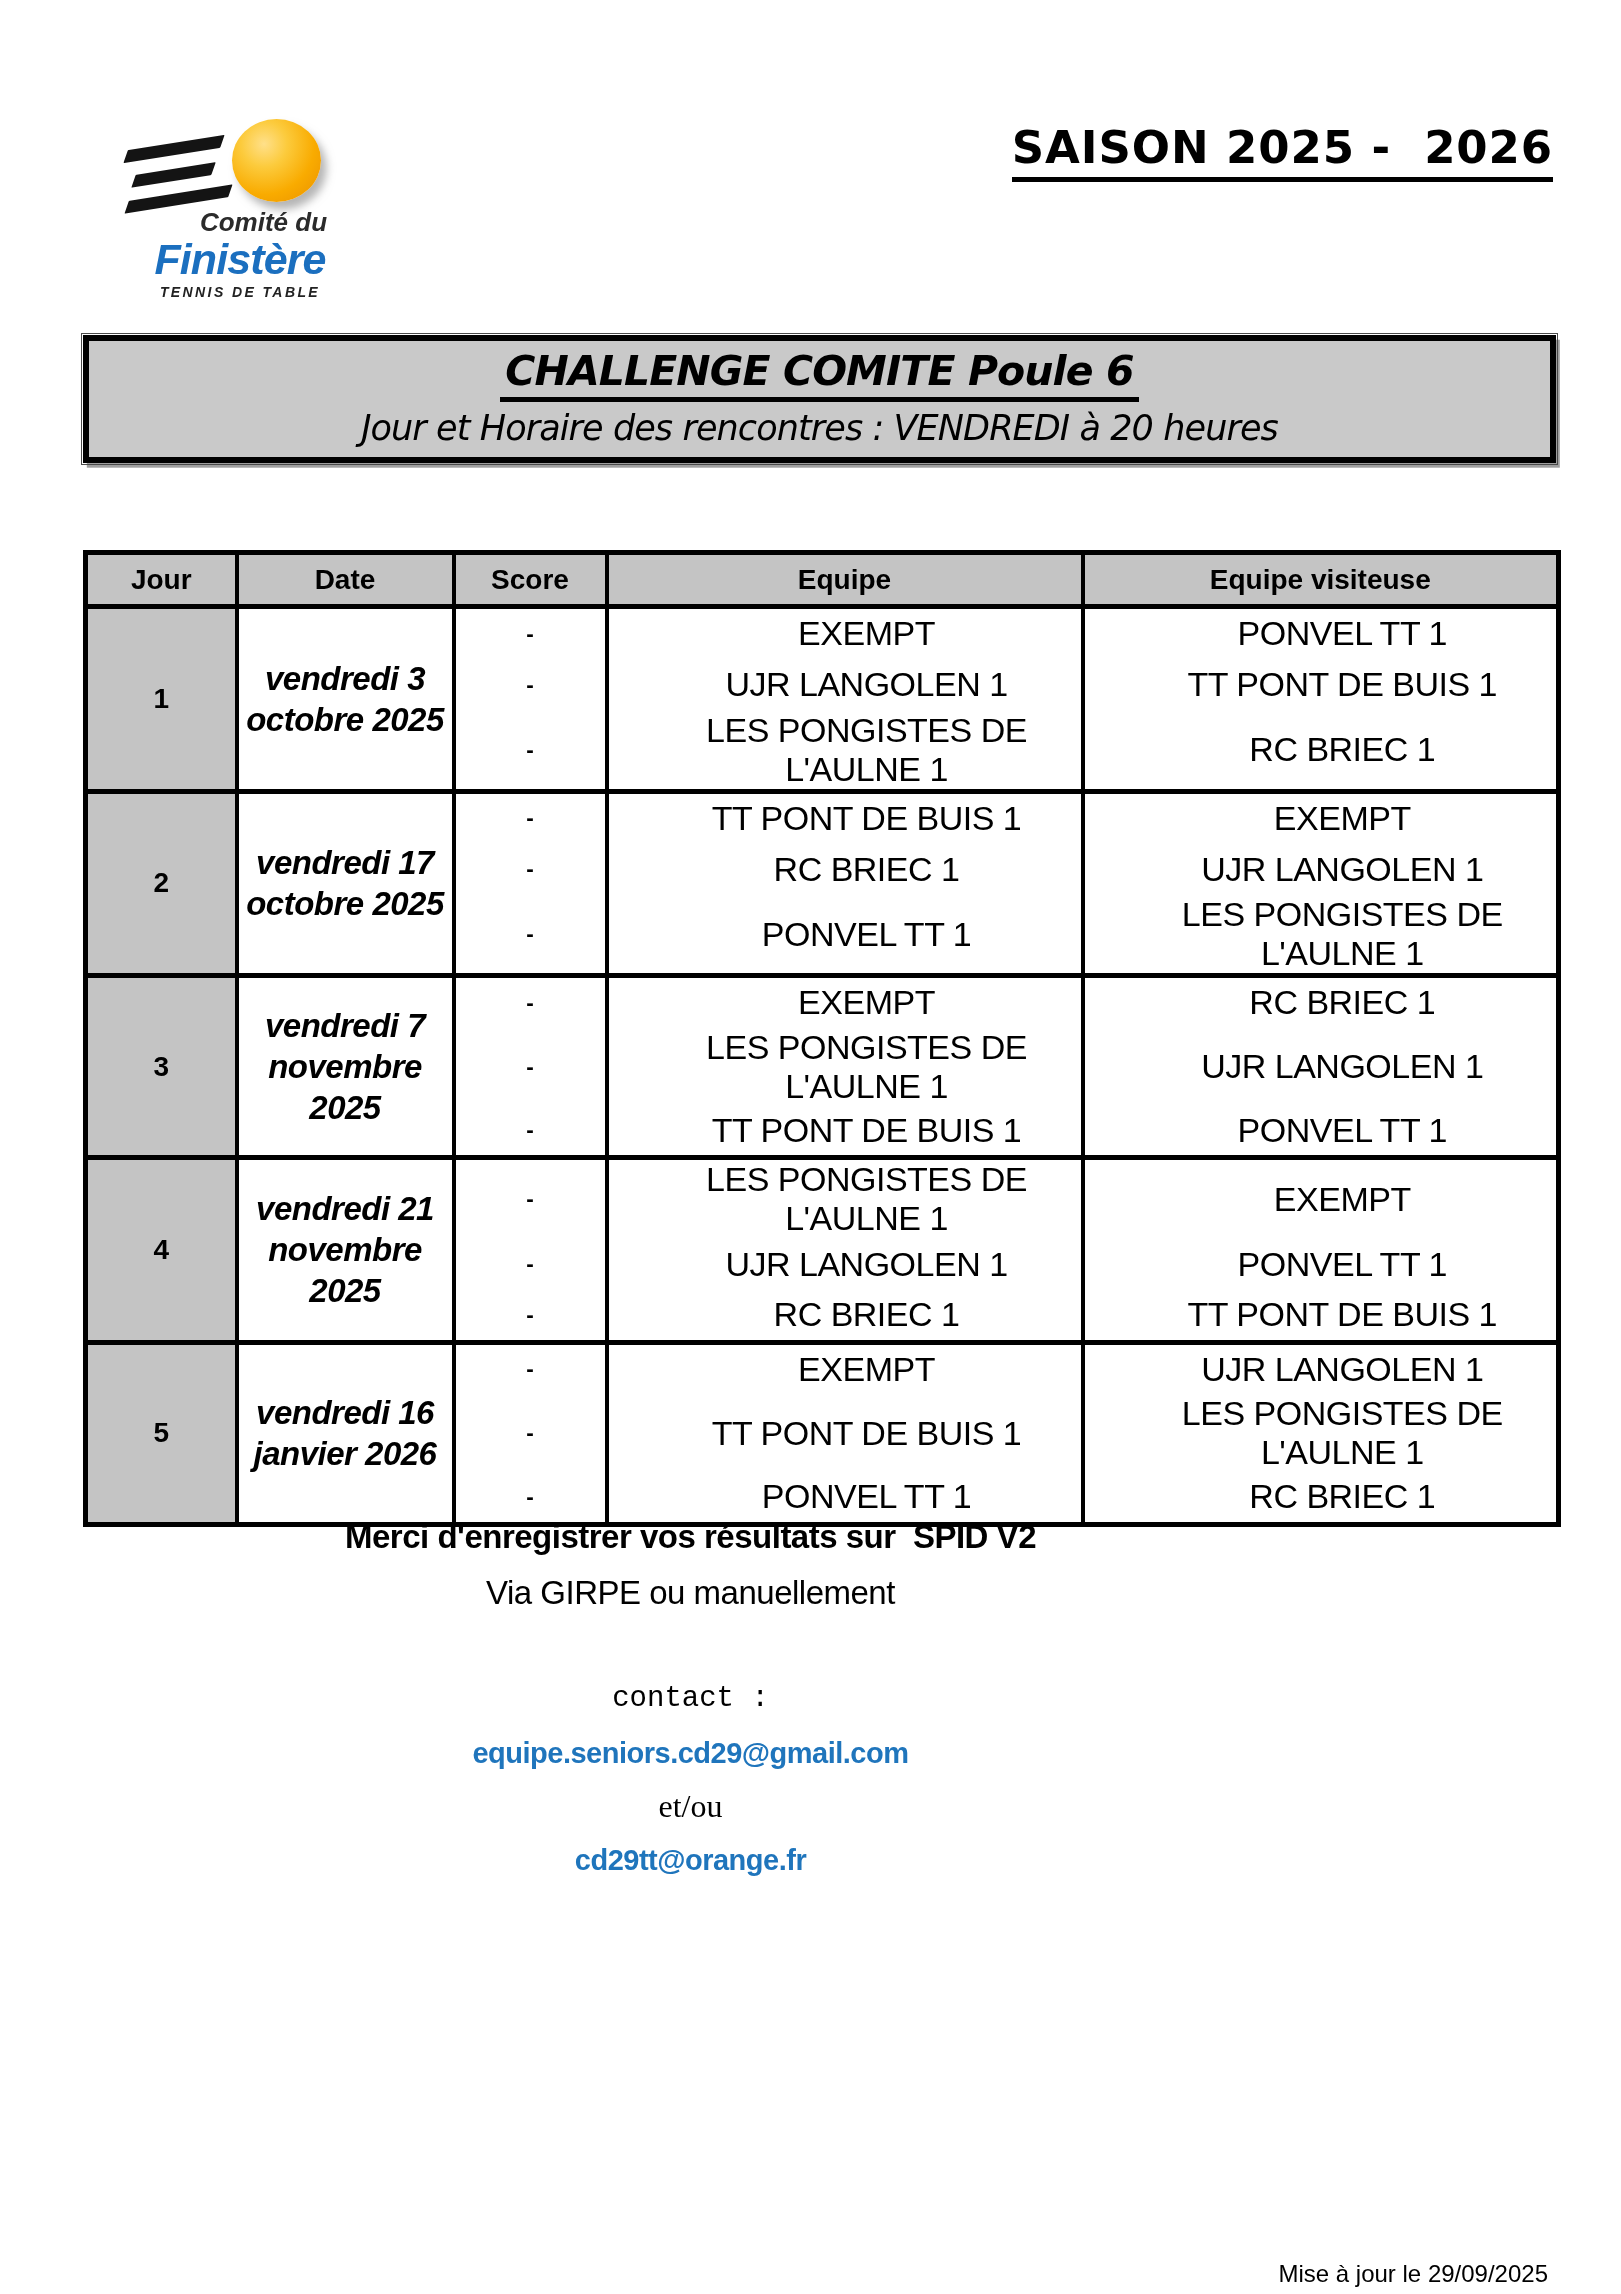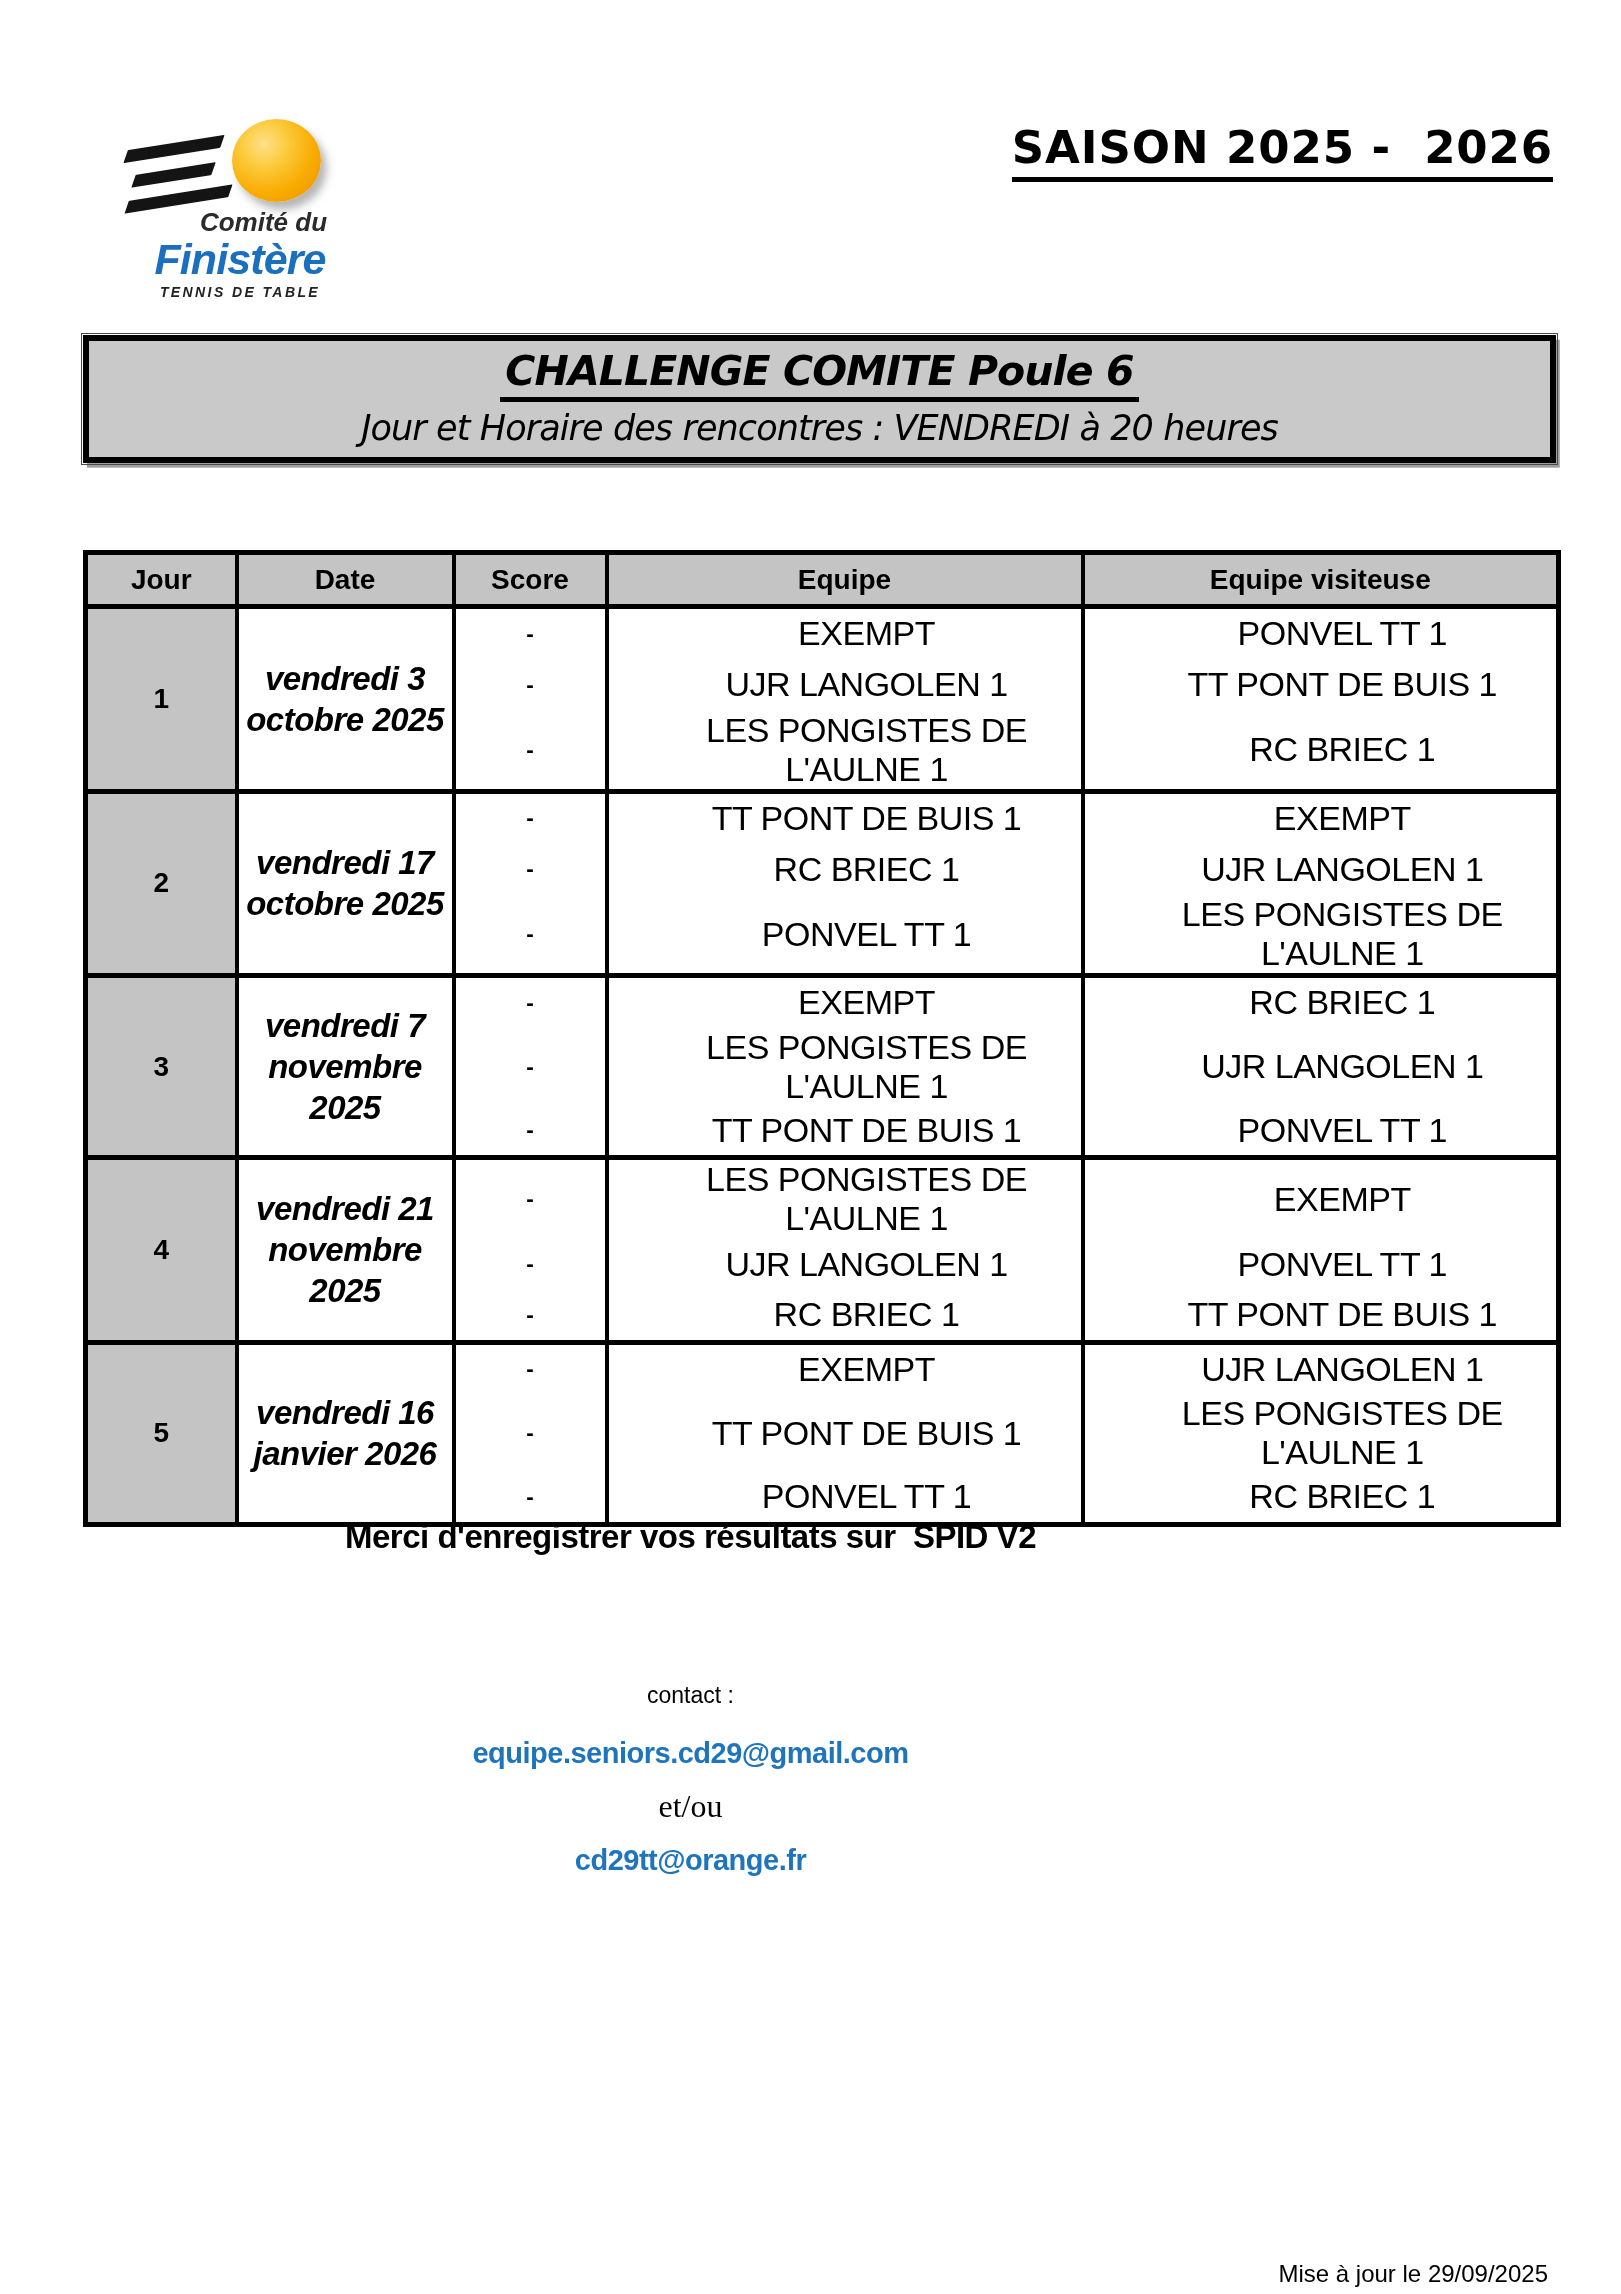--- a/index.html
+++ b/index.html
@@ -63,21 +63,21 @@
   .schedule tbody tr.group-first td { border-top:5.6px solid #000; }
   td.jour-cell { background:#c4c4c4; font-weight:bold; font-size:28px; }
   td.date-cell { font-weight:bold; font-style:italic; font-size:33px; line-height:1.25; letter-spacing:-0.5px;margin-left:16px; }
   td.score-cell { font-size:22.6px; font-weight:bold; }
   td.team-cell { font-size:34px; letter-spacing:-0.5px;padding-left:44px; }
 
   
   .center-line { position:absolute; left:0; width:1381px; text-align:center; }
   .note-bold   { top:1518px; font-weight:bold; font-size:33px; white-space:pre; letter-spacing:-0.5px; }
   .note-reg    { top:1574px; font-size:33px; letter-spacing:-0.5px; }
-  .contact-label { top:1682px; font-family:Liberation Sans, sans-serif; font-size:23px; }
+  .contact-label { top:1682px; font-family:Liberation Mono, monospace; font-size:29px; }
   .email       { font-weight:bold; font-size:29px; letter-spacing:-0.5px; }
   .email1      { top:1737px; }
   .conj        { top:1788px; font-family:"Liberation Serif", serif; font-size:32px; }
   .email2      { top:1844px; }
 
   
   .footer {
     position:absolute; top:2260px; right:73px; font-size:24px;
   }
 </style>
@@ -218,20 +218,21 @@
         </tr>
         <tr>
           <td class="score-cell">-</td>
           <td class="team-cell">PONVEL TT 1</td>
           <td class="team-cell">RC BRIEC 1</td>
         </tr>
       </tbody>
   </table>
 
   <div class="center-line note-bold">Merci d'enregistrer vos résultats sur  SPID V2</div>
+  <div class="center-line note-reg">Via GIRPE ou manuellement</div>
 
   <div class="center-line contact-label">contact :</div>
   <div class="center-line email email1" style="color: rgb(31, 117, 188);">equipe.seniors.cd29@gmail.com</div>
   <div class="center-line conj">et/ou</div>
   <div class="center-line email email2" style="color: rgb(31, 117, 188);">cd29tt@orange.fr</div>
 
   <div class="footer">Mise à jour le 29/09/2025</div>
 
 </div>
 

